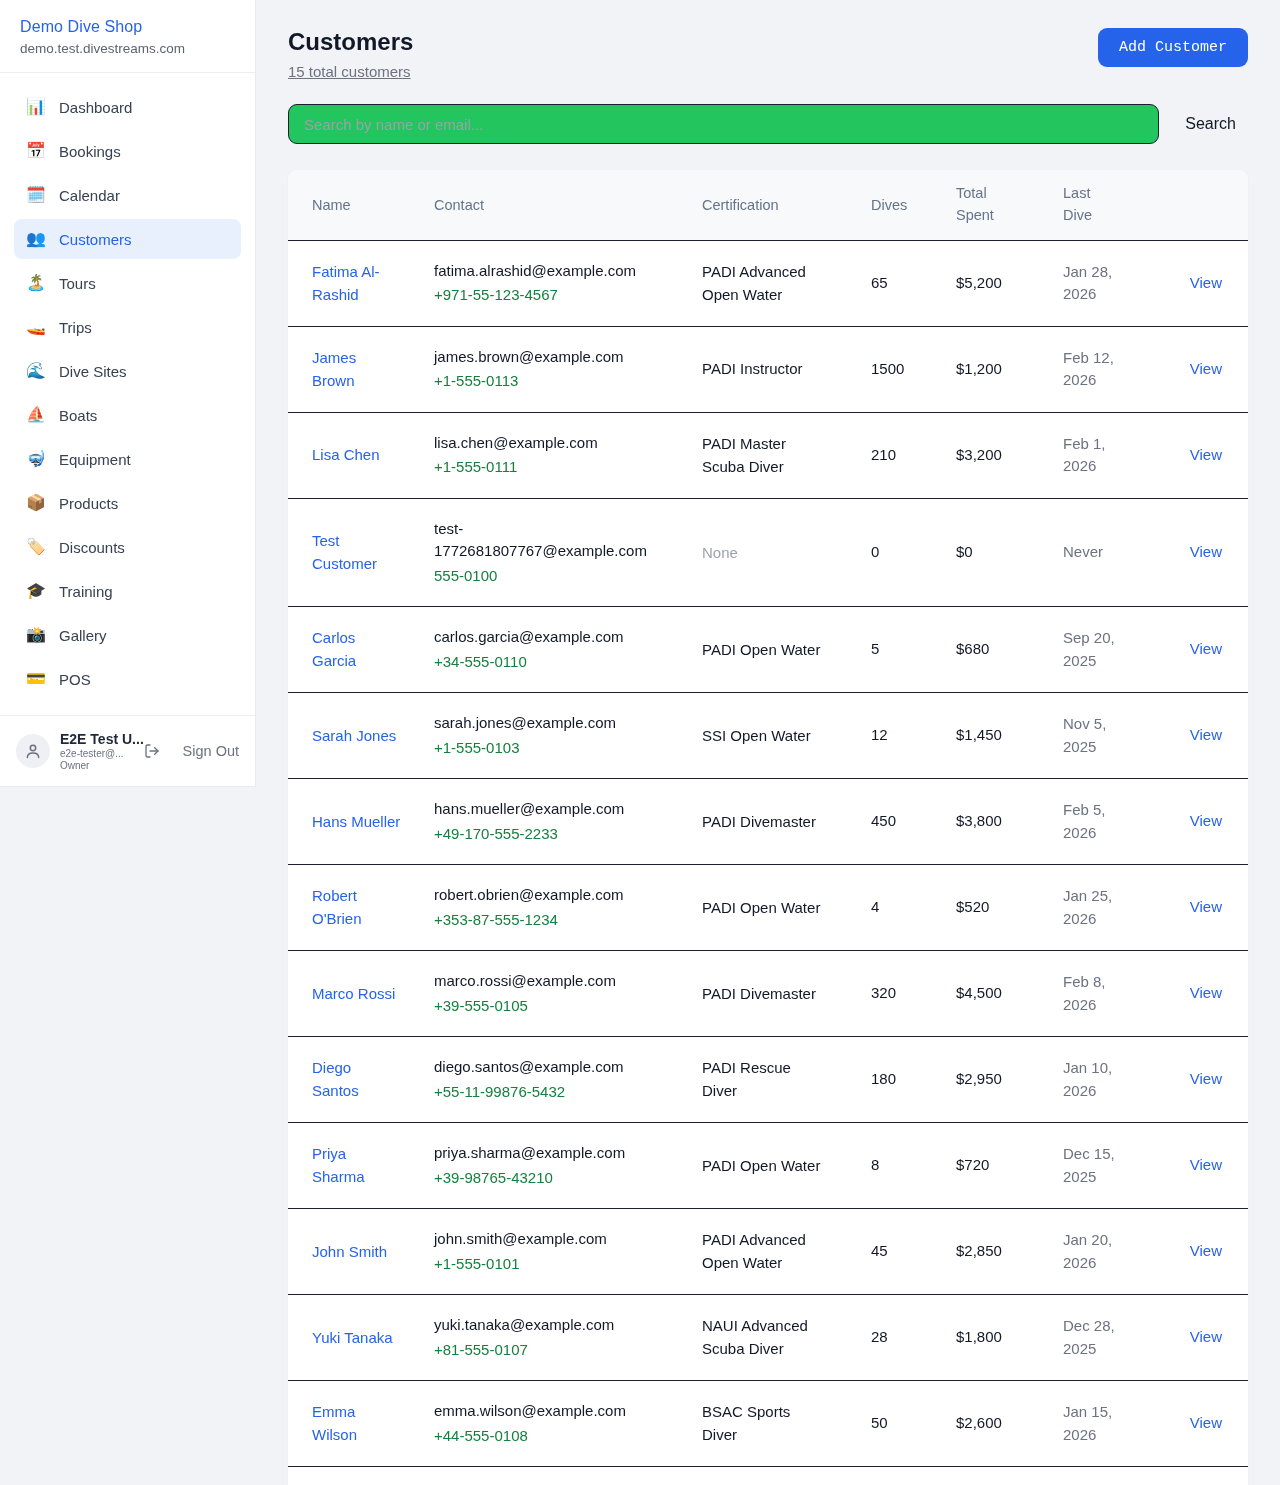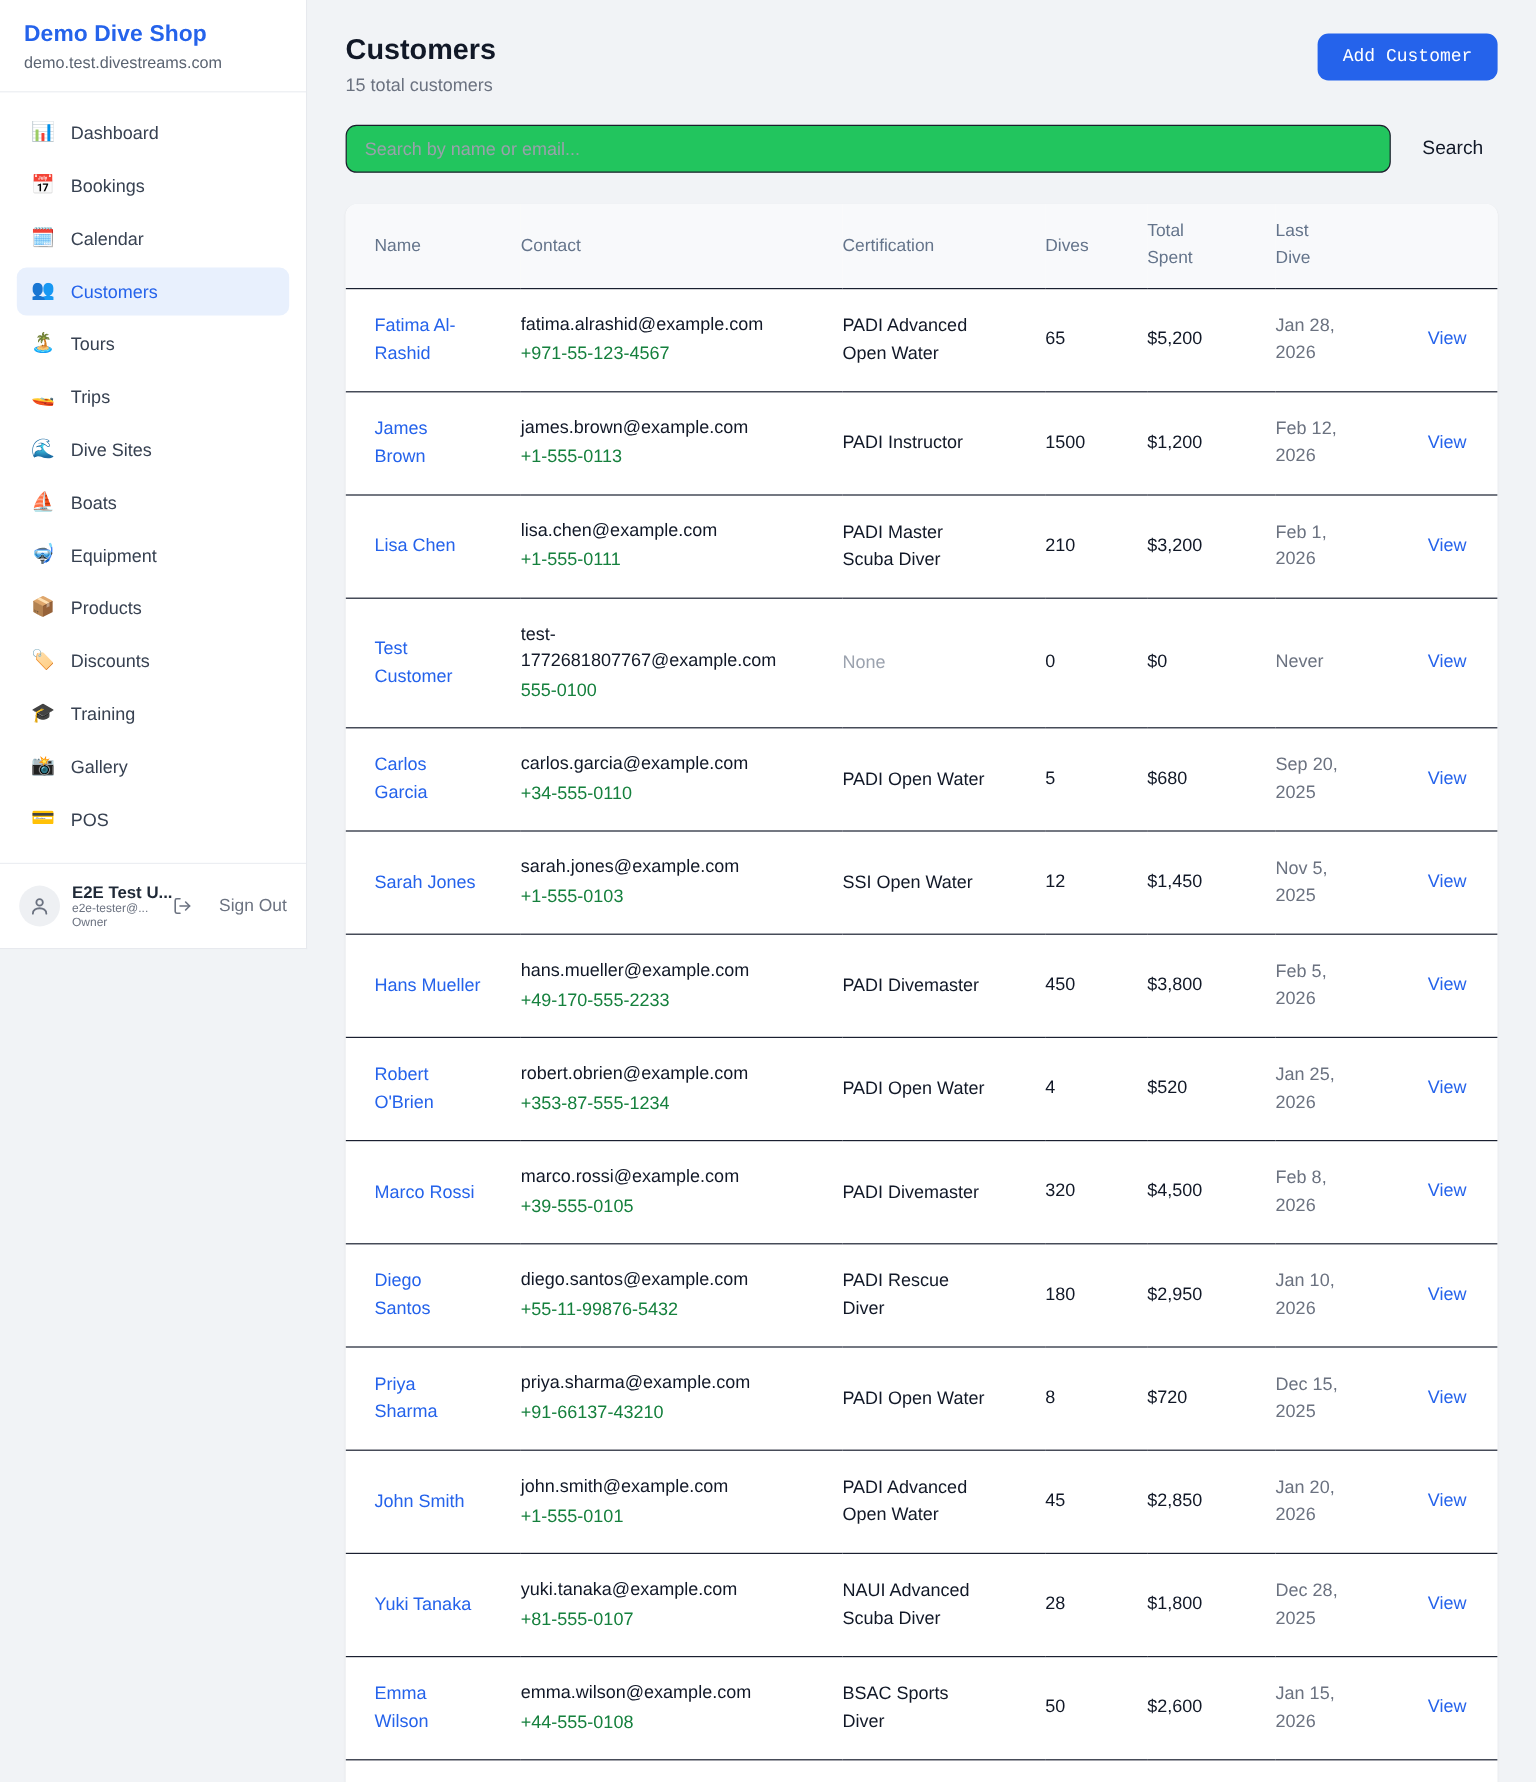--- a/index.html
+++ b/index.html
@@ -12,21 +12,21 @@
   }
 
   
   .sidebar {
     position: absolute; left: 0; top: 0; width: 256px;
     background: #ffffff;
     border-right: 1px solid #e7e9ee;
     border-bottom: 1px solid #e7e9ee;
   }
   .side-header { padding: 18px 20px 16px; border-bottom: 1px solid #eceef2; }
-  .brand { font-size: 19px; font-weight: 700; color: #2563eb; letter-spacing: .1px; }
+  .brand { font-size: 16px; font-weight: 400; color: #2563eb; letter-spacing: .1px; }
   .domain { font-size: 13.5px; color: #5b6472; margin-top: 5px; }
 
   .nav { padding: 14px 14px 12px; }
   .nav-item {
     display: flex; align-items: center; gap: 13px;
     height: 40px; padding: 0 12px; margin-bottom: 4px;
     border-radius: 8px; font-size: 15px; color: #374151; cursor: pointer;
   }
   .nav-item .ico { width: 20px; text-align: center; font-size: 16px; line-height: 1; }
   .nav-item.active { background: #e8f0fd; color: #2563eb; font-weight: 500; }
@@ -41,21 +41,21 @@
   }
   .user-meta { flex: 1; min-width: 0; }
   .user-name { font-size: 14px; font-weight: 700; color: #1f2937; white-space: nowrap; }
   .user-email, .user-role { font-size: 10px; color: #6b7280; margin-top: 1px; white-space: nowrap; }
   .signout { display: flex; align-items: center; gap: 23px; color: #6b7280; font-size: 14.5px; white-space: nowrap; cursor: pointer; }
 
   
   .main { margin-left: 256px; padding: 28px 32px 30px; }
   .page-head { display: flex; justify-content: space-between; align-items: flex-start; }
   .page-title { font-size: 24px; font-weight: 700; color: #111827; margin: 0; }
-  .page-subtitle { font-size: 15px; color: #6b7280; margin-top: 7px; }
+  .page-subtitle { font-size: 15px; color: #6b7280; margin-top: 7px; text-decoration: underline; }
   .btn-primary {
     background: #2563eb; color: #fff; font-size: 15px; font-weight: 500;
     font-family: Liberation Mono, monospace; padding: 11px 21px; border: none; border-radius: 9px; cursor: pointer;
   }
 
   .search-row { display: flex; align-items: center; margin-top: 24px; }
   .search-input {
     flex: 1; height: 40px; background: #22c55e;
     border: 1px solid #1a1f2b; border-radius: 9px;
     padding: 0 15px; font-size: 15px; font-family: inherit; color: #111827; outline: none;
@@ -355,21 +355,21 @@
           <td><span>180</span></td>
           <td><span>$2,950</span></td>
           <td><span class="lastdive">Jan 10, 2026</span></td>
           <td><span class="view-link">View</span></td>
         </tr>
 
         <tr>
           <td><span class="name-link">Priya Sharma</span></td>
           <td>
               <span class="email">priya.sharma@example.com</span>
-              <span class="phone">+91-66137-43210</span>
+              <span class="phone">+39-98765-43210</span>
             </td>
           <td><span class="cert">PADI Open Water</span></td>
           <td><span>8</span></td>
           <td><span>$720</span></td>
           <td><span class="lastdive">Dec 15, 2025</span></td>
           <td><span class="view-link">View</span></td>
         </tr>
 
         <tr>
           <td><span class="name-link">John Smith</span></td>

